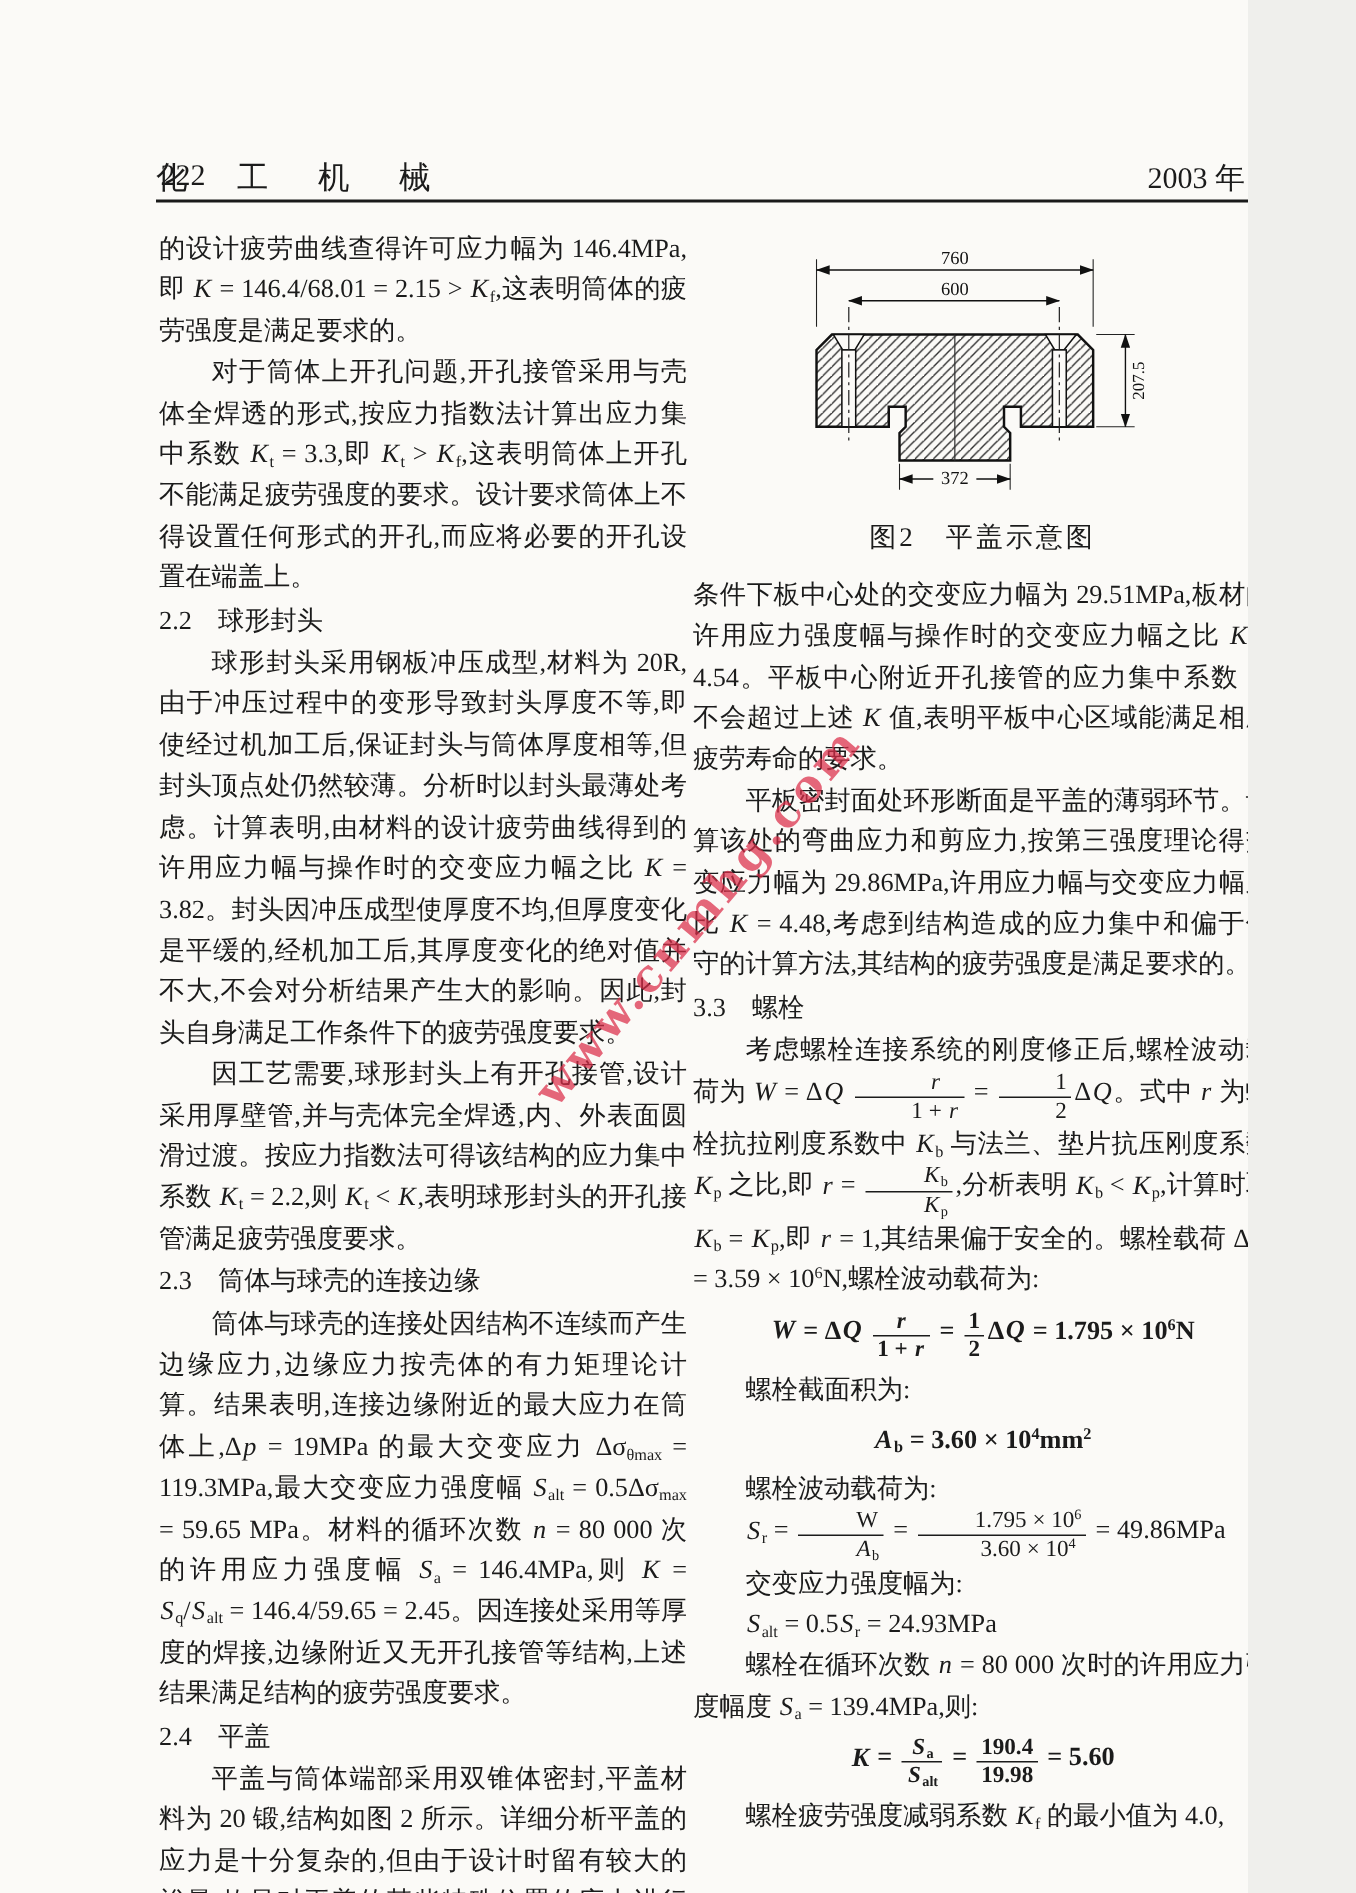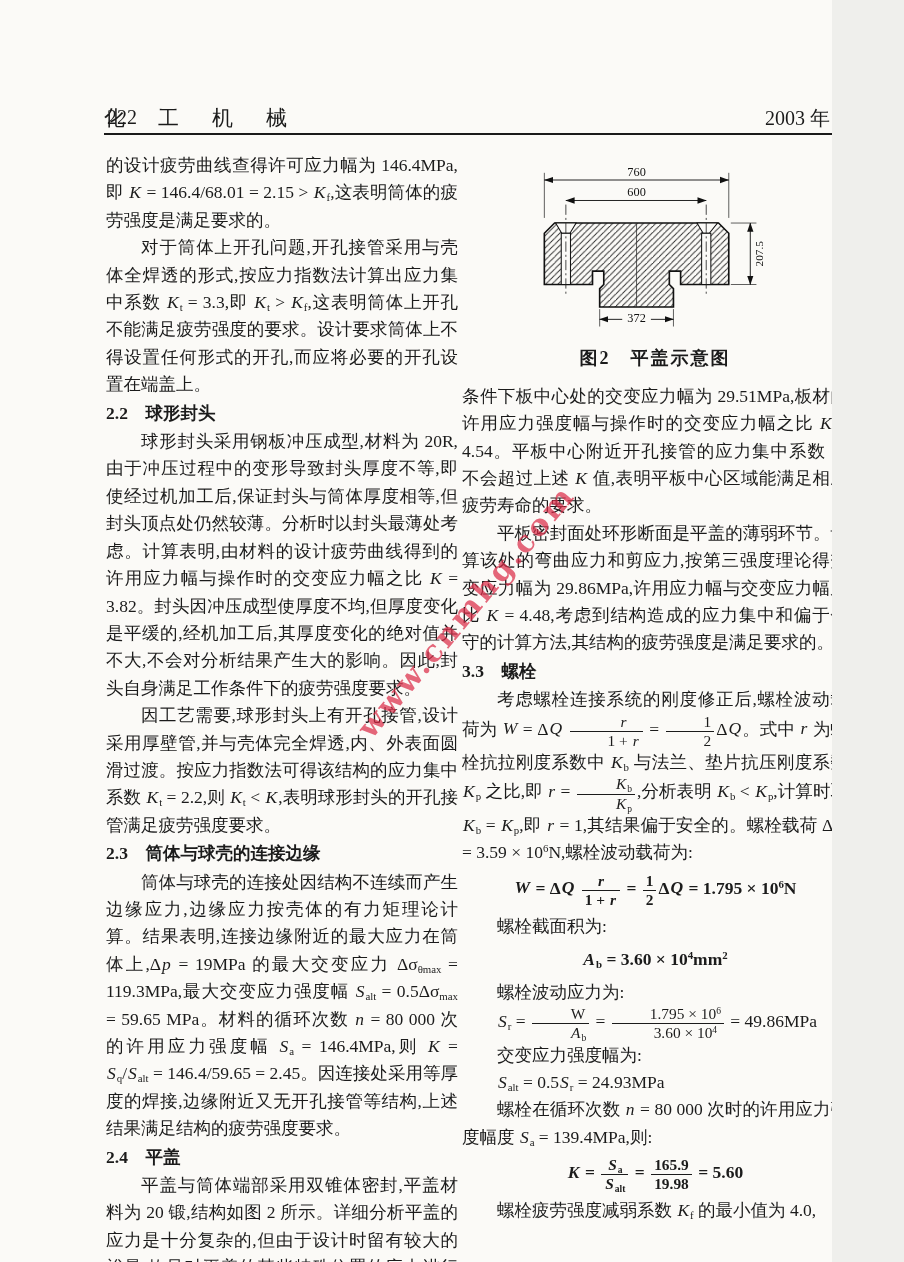--- a/index.html
+++ b/index.html
@@ -14,33 +14,33 @@
   .hdr .pgnum{position:absolute;left:3px;top:3px;font-size:20px;}
   .hdr .jtitle{position:absolute;left:0;right:0;top:1px;text-align:left;
        font-size:21px;letter-spacing:6px;}
   .hdr .year{position:absolute;right:18px;top:2px;font-size:20px;}
   
   .col{position:absolute;top:152px;font-size:17.5px;line-height:27.4px;text-align:justify;}
   .col-left{left:106px;width:352px;}
   .col-right{left:462px;width:386px;}
   .para{margin:0;text-indent:2em;}
   .cont{text-indent:0;}
-  .heading{margin:1px 0;font-weight:bold;text-indent:0;}
+  .heading{margin:1px 0;font-weight:normal;text-indent:0;}
   .math{margin:6px 0 5px 0;text-align:center;text-indent:0;font-weight:bold;}
   sub,sup{font-size:0.62em;line-height:0;}
   sub{vertical-align:-0.3em;}
   sup{vertical-align:0.55em;}
   i{font-style:italic;padding:0 1px;}
   .frac{display:inline-block;vertical-align:-0.75em;text-align:center;
         font-size:0.88em;line-height:1.05;margin:0 2px;}
   .fr-top{display:block;border-bottom:1.3px solid #1b1b1b;padding:0 3px 1px 3px;}
   .fr-bot{display:block;padding:1px 3px 0 3px;}
   
   .figwrap{text-align:center;margin:0 0 6px 0;text-indent:0;}
-  .figcap{font-size:18px;font-weight:bold;letter-spacing:2px;margin:4px 0 10px 0;
+  .figcap{font-size:18px;font-weight:normal;letter-spacing:2px;margin:4px 0 10px 0;
           text-align:center;text-indent:0;}
   svg text{font-family:"Liberation Serif","DejaVu Serif",serif;fill:#111;}
   
   .wm{position:absolute;left:350px;top:722px;font-size:30px;font-weight:bold;
       color:rgba(219,45,72,0.72);letter-spacing:3px;white-space:nowrap;
       transform:rotate(-50deg);transform-origin:0 0;
       font-family:"DejaVu Serif",serif;pointer-events:none;}
 </style>
 </head>
 <body>
@@ -112,25 +112,25 @@
       <div class="figcap">图2　平盖示意图</div>
     </div>
     <div>
         <div class="para cont">条件下板中心处的交变应力幅为 29.51MPa,板材的许用应力强度幅与操作时的交变应力幅之比 <i>K</i> = 4.54。平板中心附近开孔接管的应力集中系数 <i>K</i><sub>t</sub> 不会超过上述 <i>K</i> 值,表明平板中心区域能满足相应疲劳寿命的要求。</div>
         <div class="para">平板密封面处环形断面是平盖的薄弱环节。计算该处的弯曲应力和剪应力,按第三强度理论得交变应力幅为 29.86MPa,许用应力幅与交变应力幅之比 <i>K</i> = 4.48,考虑到结构造成的应力集中和偏于保守的计算方法,其结构的疲劳强度是满足要求的。</div>
         <div class="heading">3.3　螺栓</div>
         <div class="para">考虑螺栓连接系统的刚度修正后,螺栓波动载荷为 <i>W</i> = Δ<i>Q</i> <span class="frac"><span class="fr-top"><i>r</i></span><span class="fr-bot">1 + <i>r</i></span></span> = <span class="frac"><span class="fr-top">1</span><span class="fr-bot">2</span></span>Δ<i>Q</i>。式中 <i>r</i> 为螺栓抗拉刚度系数中 <i>K</i><sub>b</sub> 与法兰、垫片抗压刚度系数 <i>K</i><sub>p</sub> 之比,即 <i>r</i> = <span class="frac"><span class="fr-top"><i>K</i><sub>b</sub></span><span class="fr-bot"><i>K</i><sub>p</sub></span></span>,分析表明 <i>K</i><sub>b</sub> &lt; <i>K</i><sub>p</sub>,计算时取 <i>K</i><sub>b</sub> = <i>K</i><sub>p</sub>,即 <i>r</i> = 1,其结果偏于安全的。螺栓载荷 Δ<i>Q</i> = 3.59 × 10<sup>6</sup>N,螺栓波动载荷为:</div>
         <div class="math"><i>W</i> = Δ<i>Q</i> <span class="frac"><span class="fr-top"><i>r</i></span><span class="fr-bot">1 + <i>r</i></span></span> = <span class="frac"><span class="fr-top">1</span><span class="fr-bot">2</span></span>Δ<i>Q</i> = 1.795 × 10<sup>6</sup>N</div>
         <div class="para">螺栓截面积为:</div>
         <div class="math"><i>A</i><sub>b</sub> = 3.60 × 10<sup>4</sup>mm<sup>2</sup></div>
-        <div class="para">螺栓波动应力为:</div>
+        <div class="para">螺栓波动载荷为:</div>
         <div class="para"><i>S</i><sub>r</sub> = <span class="frac"><span class="fr-top">W</span><span class="fr-bot"><i>A</i><sub>b</sub></span></span> = <span class="frac"><span class="fr-top">1.795 × 10<sup>6</sup></span><span class="fr-bot">3.60 × 10<sup>4</sup></span></span> = 49.86MPa</div>
         <div class="para">交变应力强度幅为:</div>
         <div class="para"><i>S</i><sub>alt</sub> = 0.5<i>S</i><sub>r</sub> = 24.93MPa</div>
         <div class="para">螺栓在循环次数 <i>n</i> = 80 000 次时的许用应力强度幅度 <i>S</i><sub>a</sub> = 139.4MPa,则:</div>
-        <div class="math"><i>K</i> = <span class="frac"><span class="fr-top"><i>S</i><sub>a</sub></span><span class="fr-bot"><i>S</i><sub>alt</sub></span></span> = <span class="frac"><span class="fr-top">165.9</span><span class="fr-bot">19.98</span></span> = 5.60</div>
+        <div class="math"><i>K</i> = <span class="frac"><span class="fr-top"><i>S</i><sub>a</sub></span><span class="fr-bot"><i>S</i><sub>alt</sub></span></span> = <span class="frac"><span class="fr-top">190.4</span><span class="fr-bot">19.98</span></span> = 5.60</div>
         <div class="para">螺栓疲劳强度减弱系数 <i>K</i><sub>f</sub> 的最小值为 4.0,</div>
       </div>
   </div>
 
   <div class="wm">www.cnmhg.com</div>
 
 </div>
 
 </body></html>

